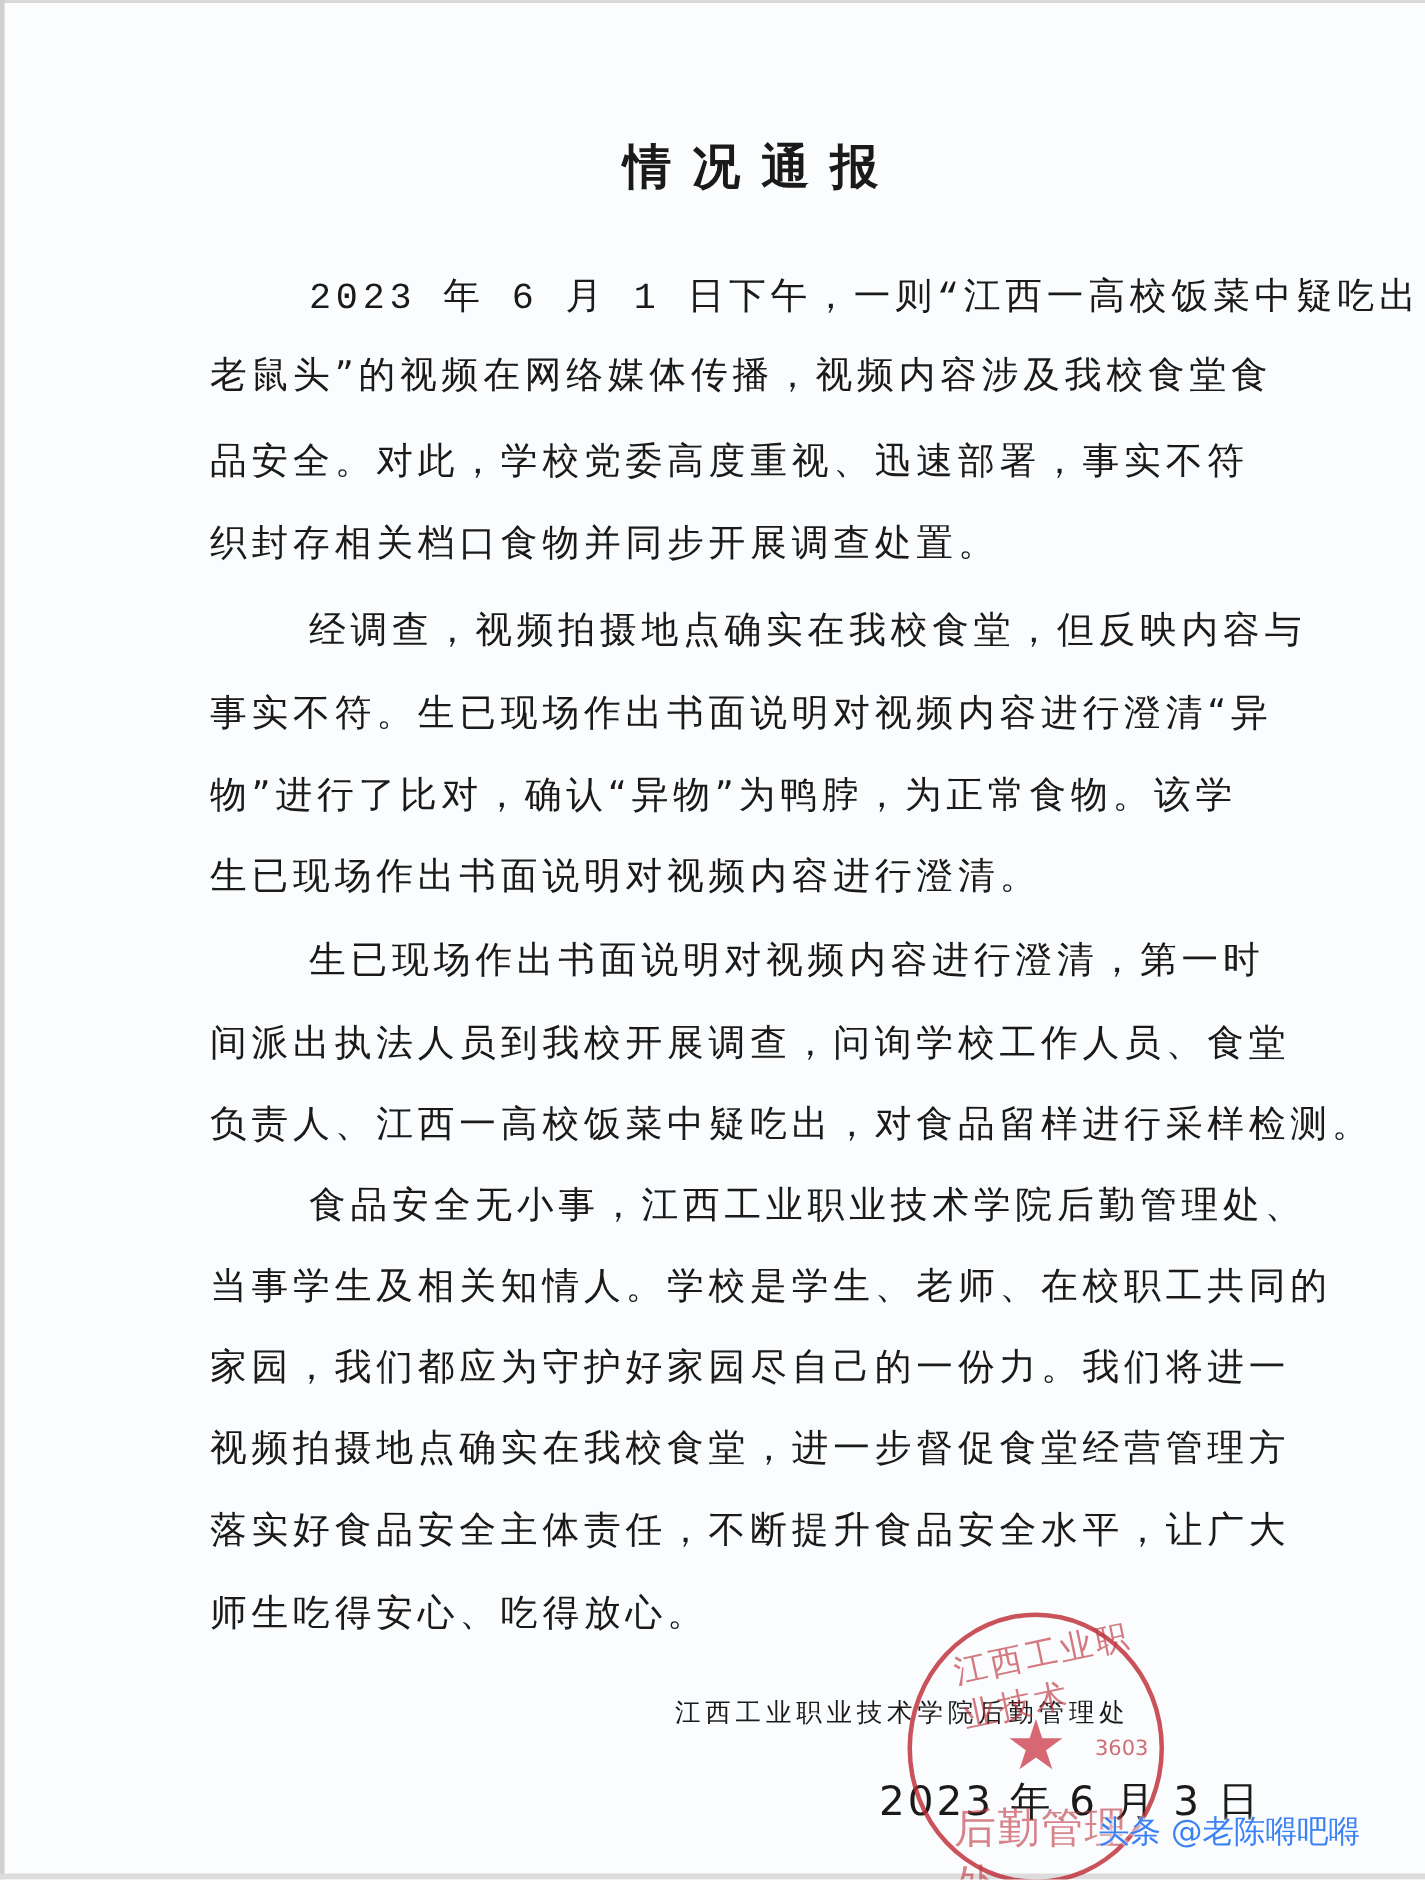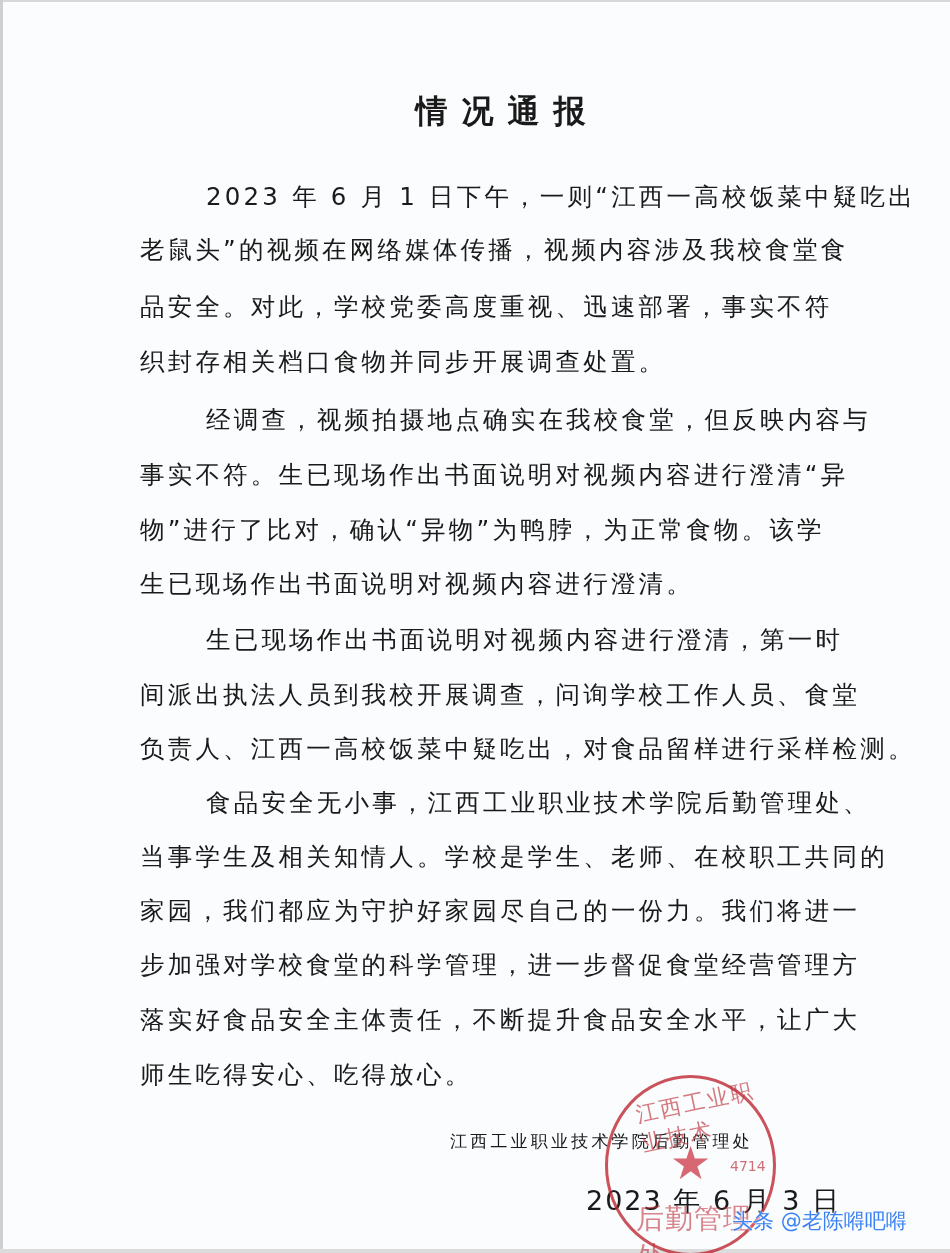--- a/index.html
+++ b/index.html
@@ -14,21 +14,21 @@
   .page-border-left { position: absolute; left: 0; top: 0; width: 3px; height: 1253px; background: #cfcfcf; }
   .page-border-bottom { position: absolute; left: 0; bottom: 0; width: 950px; height: 4px; background: #dcdcdc; }
   .title {
     position: absolute; top: 90px; left: 0; width: 1015px;
     text-align: center; font-size: 32px; letter-spacing: 14px; font-weight: bold;
   }
   .line {
     position: absolute; left: 140px; width: 700px; font-size: 24.5px; white-space: nowrap;
     letter-spacing: 3.2px; transform-origin: left top;
   }
-  .line.indent { left: 206px; }
+  .line.indent { left: 206px; font-family: Liberation Mono, monospace; }
   .signature {
     position: absolute; left: 450px; top: 1130px; font-size: 17px; letter-spacing: 3.2px; white-space: nowrap;
   }
   .sign-date {
     position: absolute; left: 586px; top: 1183px; font-size: 27px; white-space: nowrap; letter-spacing: 2px;
   }
   .seal {
     position: absolute; left: 605px; top: 1075px; width: 165px; height: 175px;
     border: 3px solid rgba(190,40,50,0.8); border-radius: 50%; pointer-events: none;
   }
@@ -76,28 +76,28 @@
 <div>
   <div class="line indent" style="top:623px">生已现场作出书面说明对视频内容进行澄清，第一时</div>
   <div class="line" style="top:678px">间派出执法人员到我校开展调查，问询学校工作人员、食堂</div>
   <div class="line" style="top:732px">负责人、江西一高校饭菜中疑吃出，对食品留样进行采样检测。</div>
 </div>
 
 <div>
   <div class="line indent" style="top:786px">食品安全无小事，江西工业职业技术学院后勤管理处、</div>
   <div class="line" style="top:840px">当事学生及相关知情人。学校是学生、老师、在校职工共同的</div>
   <div class="line" style="top:894px">家园，我们都应为守护好家园尽自己的一份力。我们将进一</div>
-  <div class="line" style="top:948px">步加强对学校食堂的科学管理，进一步督促食堂经营管理方</div>
+  <div class="line" style="top:948px">视频拍摄地点确实在我校食堂，进一步督促食堂经营管理方</div>
   <div class="line" style="top:1003px">落实好食品安全主体责任，不断提升食品安全水平，让广大</div>
   <div class="line" style="top:1058px">师生吃得安心、吃得放心。</div>
 </div>
 
 <div class="signature">江西工业职业技术学院后勤管理处</div>
 <div class="sign-date">2023 年 6 月 3 日</div>
 
 <div class="seal">
   <span class="seal-text-top">江西工业职业技术</span>
   <span class="seal-star">★</span>
-  <span class="seal-code">4714</span>
+  <span class="seal-code">3603</span>
   <span class="seal-text-bottom">后勤管理处</span>
 </div>
 
 <div class="watermark">头条 @老陈嘚吧嘚</div>
 
 </body></html>

